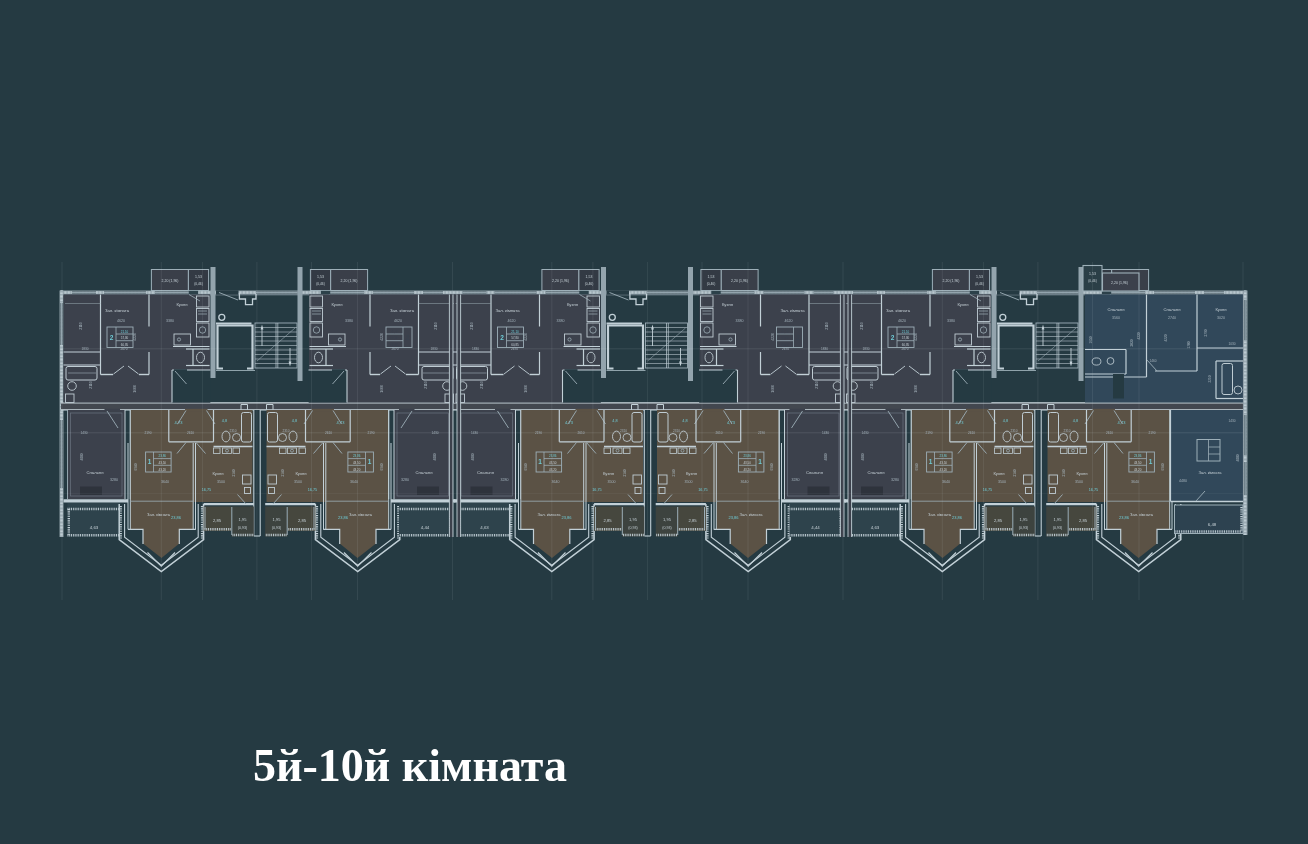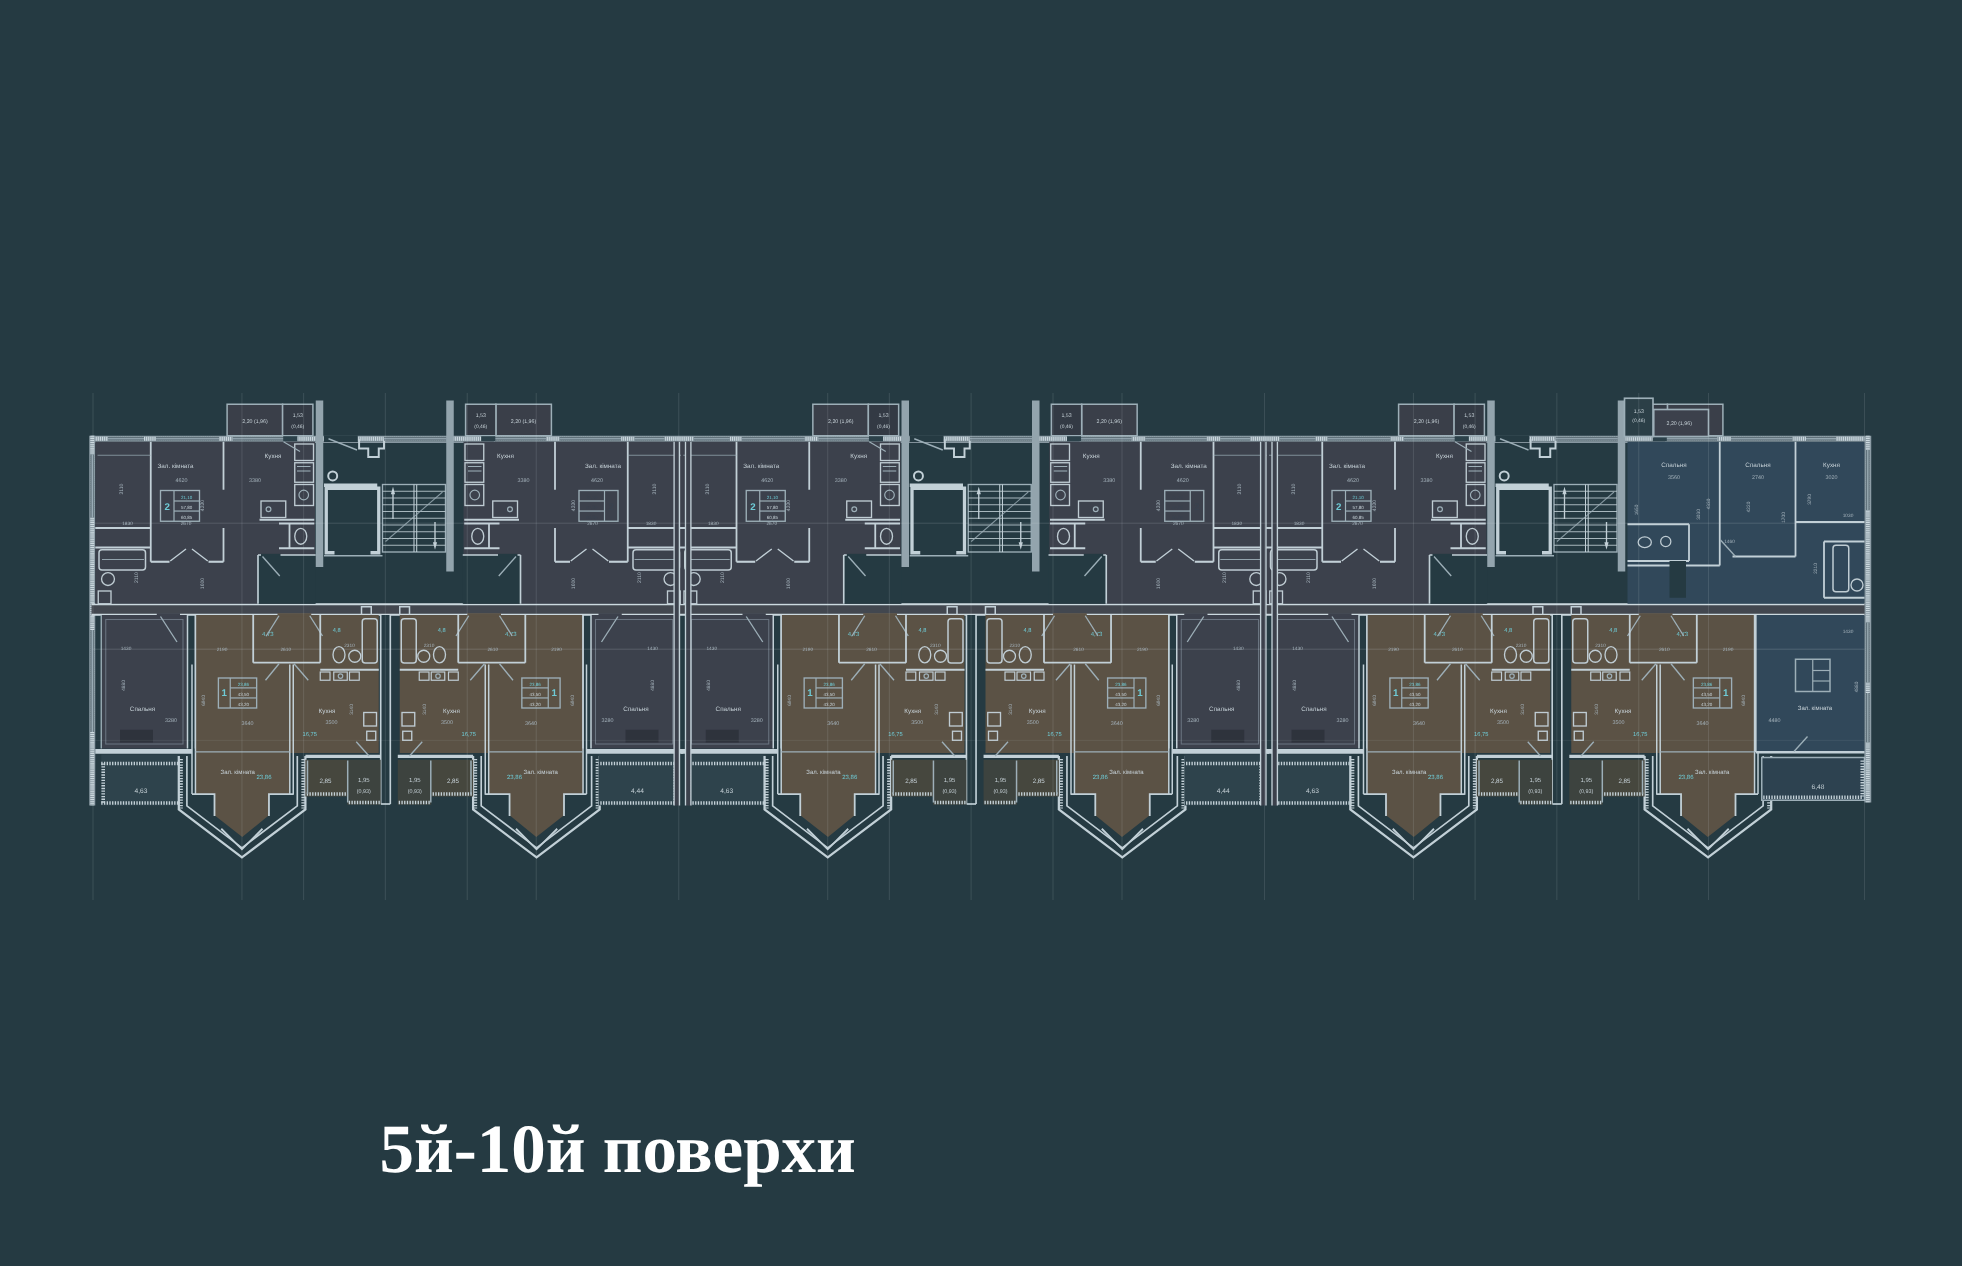--- a/index.html
+++ b/index.html
@@ -1443,12 +1443,12 @@
 <line x1="983.4" y1="262" x2="983.4" y2="600" stroke="#d5e0e5" stroke-width="0.7" opacity="0.12"></line>
 <line x1="1037.9" y1="262" x2="1037.9" y2="600" stroke="#d5e0e5" stroke-width="0.7" opacity="0.12"></line>
 <line x1="1092.5" y1="262" x2="1092.5" y2="600" stroke="#d5e0e5" stroke-width="0.7" opacity="0.12"></line>
 <line x1="1139" y1="262" x2="1139" y2="600" stroke="#d5e0e5" stroke-width="0.7" opacity="0.12"></line>
 <line x1="1243" y1="262" x2="1243" y2="600" stroke="#d5e0e5" stroke-width="0.7" opacity="0.12"></line>
 
 <line x1="62" y1="348.8" x2="1243" y2="348.8" stroke="#d5e0e5" stroke-width="0.6" opacity="0.18"></line>
 <line x1="62" y1="432.8" x2="1243" y2="432.8" stroke="#d5e0e5" stroke-width="0.6" opacity="0.2"></line>
 <line x1="62" y1="493.6" x2="1243" y2="493.6" stroke="#d5e0e5" stroke-width="0.5" opacity="0.1"></line>
 </svg>
-<div style="position:absolute;left:253px;top:739px;color:#fff;font:bold 46px 'Liberation Serif',serif">5й-10й поверхи</div>
+<div style="position:absolute;left:253px;top:739px;color:#fff;font:bold 46px 'Liberation Serif',serif">5й-10й кімната</div>
 </body></html>

